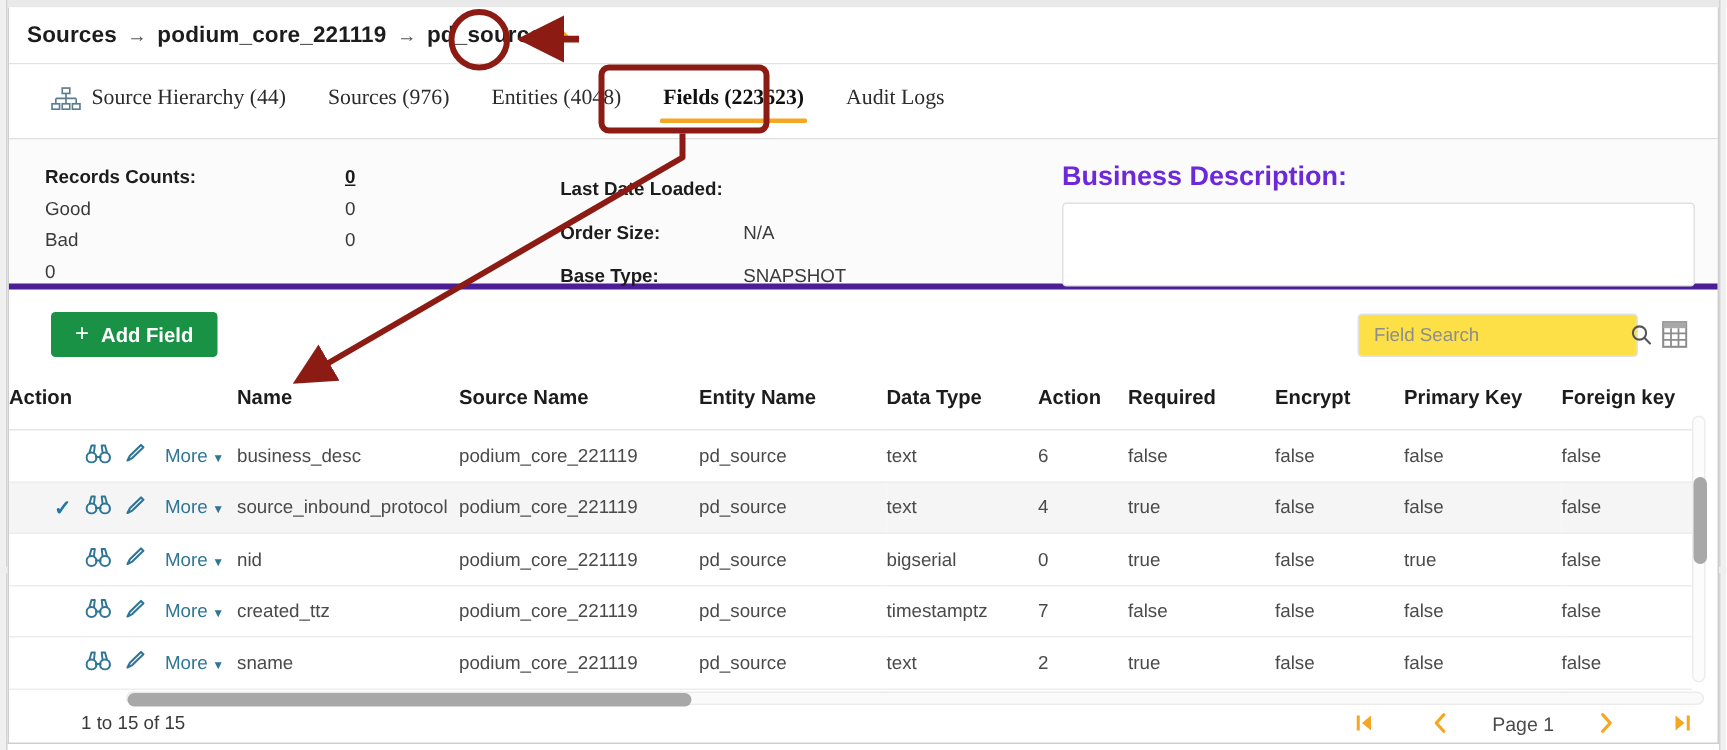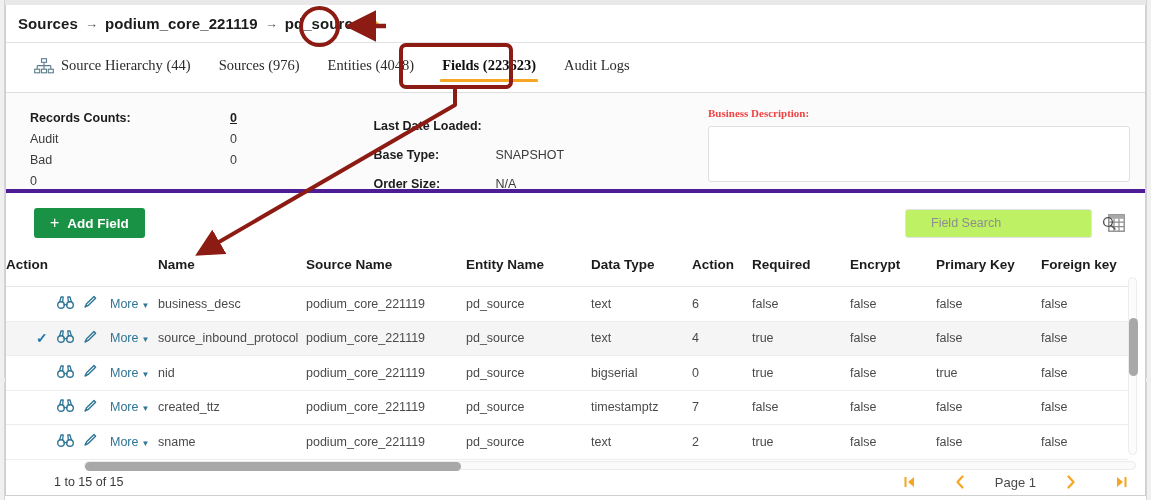--- a/index.html
+++ b/index.html
@@ -80,21 +80,21 @@
   .cnt-lbl.strong { font-weight:bold; color:#1c1c1c; }
   .cnt-val { font-size:12.5px; color:#3b3b3b; }
   .cnt-val.link { color:#1c1c1c; font-weight:bold; text-decoration:underline; }
 
   .col-meta { width:340px; padding:18px 0 0 8px; }
   .meta-row { display:flex; align-items:center; height:29px; }
   .meta-lbl { width:122px; font-size:12.5px; color:#1c1c1c; font-weight:bold; }
   .meta-val { font-size:12.5px; color:#3b3b3b; }
 
   .col-desc { flex:1; padding:14px 16px 0 8px; }
-  .desc-lbl { font-size:11px; font-weight:bold; color:#ef4444; margin-bottom:7px;font-family:Liberation Serif, serif; }
+  .desc-lbl { font-size:18px; font-weight:bold; color:#6d28d9; margin-bottom:7px; }
   .desc-box {
     width:422px; height:56px;
     background:#ffffff; border:1px solid #e0e0e0; border-radius:3px;
   }
 
   
   .toolbar {
     position:absolute; left:0; top:188px; width:1140px; height:60px;
     display:flex; align-items:center; padding:0 16px 0 28px;
   }
@@ -105,22 +105,22 @@
     border:none; border-radius:3px;
     font-size:13.5px; font-weight:bold;
     font-family:"Liberation Sans", sans-serif;
     cursor:pointer;
   }
   .btn-add .plus { font-size:16px; font-weight:normal; line-height:1; }
   .tb-spacer { flex:1; }
   .search-wrap {
     position:relative;
     width:187px; height:29px;
-    background:#bef264; border:1px solid #e2e2e2; border-radius:3px;
-    display:flex; padding-left:15px;
+    background:#fde047; border:1px solid #e2e2e2; border-radius:3px;
+    display:flex; 
   }
   .search-wrap input {
     flex:1; border:none; outline:none; background:transparent;
     padding:0 10px; font-size:12.5px; color:#555;
     font-family:"Liberation Sans", sans-serif;
   }
   .search-wrap input::placeholder { color:#8d8d8d; }
   .search-ico { width:26px; display:flex; align-items:center; justify-content:center; }
   .grid-ico-btn {
     width:28px; height:29px; margin-left:10px;
@@ -265,44 +265,44 @@
     </div>
 
     <div class="infopanel">
 
       <div class="col-counts">
         <div class="cnt-row">
           <span class="cnt-lbl strong">Records Counts:</span>
           <span class="cnt-val link">0</span>
         </div>
         <div class="cnt-row">
-          <span class="cnt-lbl">Audit</span>
+          <span class="cnt-lbl">Good</span>
           <span class="cnt-val">0</span>
         </div>
         <div class="cnt-row">
           <span class="cnt-lbl">Bad</span>
           <span class="cnt-val">0</span>
         </div>
         <div class="cnt-row">
           <span class="cnt-val">0</span>
         </div>
       </div>
 
       <div class="col-meta">
         <div class="meta-row">
           <span class="meta-lbl">Last Date Loaded:</span>
           <span class="meta-val"></span>
         </div>
         <div class="meta-row">
+          <span class="meta-lbl">Order Size:</span>
+          <span class="meta-val">N/A</span>
+        </div>
+        <div class="meta-row">
           <span class="meta-lbl">Base Type:</span>
           <span class="meta-val">SNAPSHOT</span>
-        </div>
-        <div class="meta-row">
-          <span class="meta-lbl">Order Size:</span>
-          <span class="meta-val">N/A</span>
         </div>
       </div>
 
       <div class="col-desc">
         <div class="desc-lbl">Business Description:</div>
         <div class="desc-box"></div>
       </div>
     </div>
 
     <div class="toolbar">

